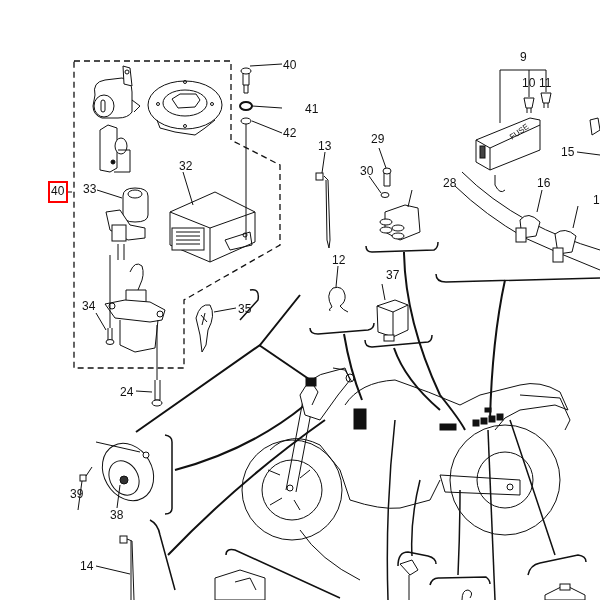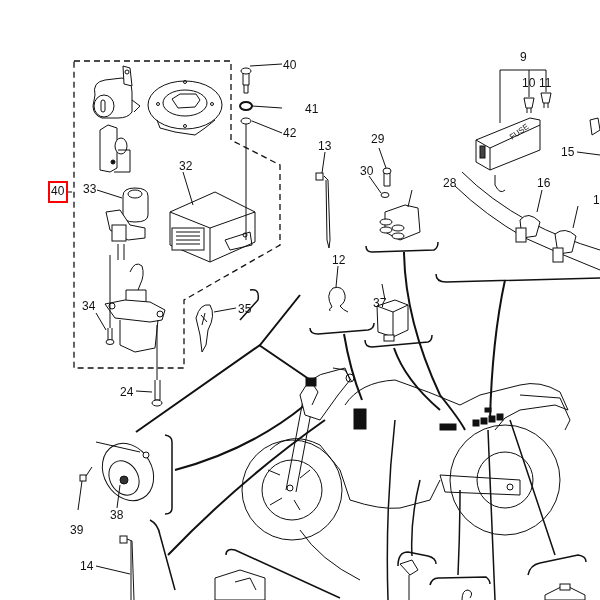--- a/index.html
+++ b/index.html
@@ -287,22 +287,22 @@
 <span class="lbl" style="left:284px;top:103px;margin-left:21px;">41</span>
 <span class="lbl" style="left:283px;top:127px;">42</span>
 <span class="lbl" style="left:82px;top:300px;">34</span>
 <span class="lbl" style="left:238px;top:303px;">35</span>
 <span class="lbl" style="left:120px;top:386px;">24</span>
 <span class="lbl" style="left:318px;top:140px;">13</span>
 <span class="lbl" style="left:371px;top:133px;">29</span>
 <span class="lbl" style="left:360px;top:165px;">30</span>
 <span class="lbl" style="left:407px;top:177px;margin-left:36px;">28</span>
 <span class="lbl" style="left:332px;top:254px;">12</span>
-<span class="lbl" style="left:373px;top:269px;margin-top:28px;">37</span>
+<span class="lbl" style="left:386px;top:269px;">37</span>
 <span class="lbl" style="left:520px;top:51px;">9</span>
 <span class="lbl" style="left:522px;top:77px;">10</span>
 <span class="lbl" style="left:539px;top:77px;">11</span>
 <span class="lbl" style="left:561px;top:146px;">15</span>
 <span class="lbl" style="left:537px;top:177px;">16</span>
 <span class="lbl" style="left:573px;top:194px;margin-left:20px;">17</span>
-<span class="lbl" style="left:70px;top:524px;">39</span>
+<span class="lbl" style="left:70px;top:488px;">39</span>
 <span class="lbl" style="left:110px;top:509px;">38</span>
 <span class="lbl" style="left:80px;top:560px;text-align:right;">14</span>
 
 </body></html>

